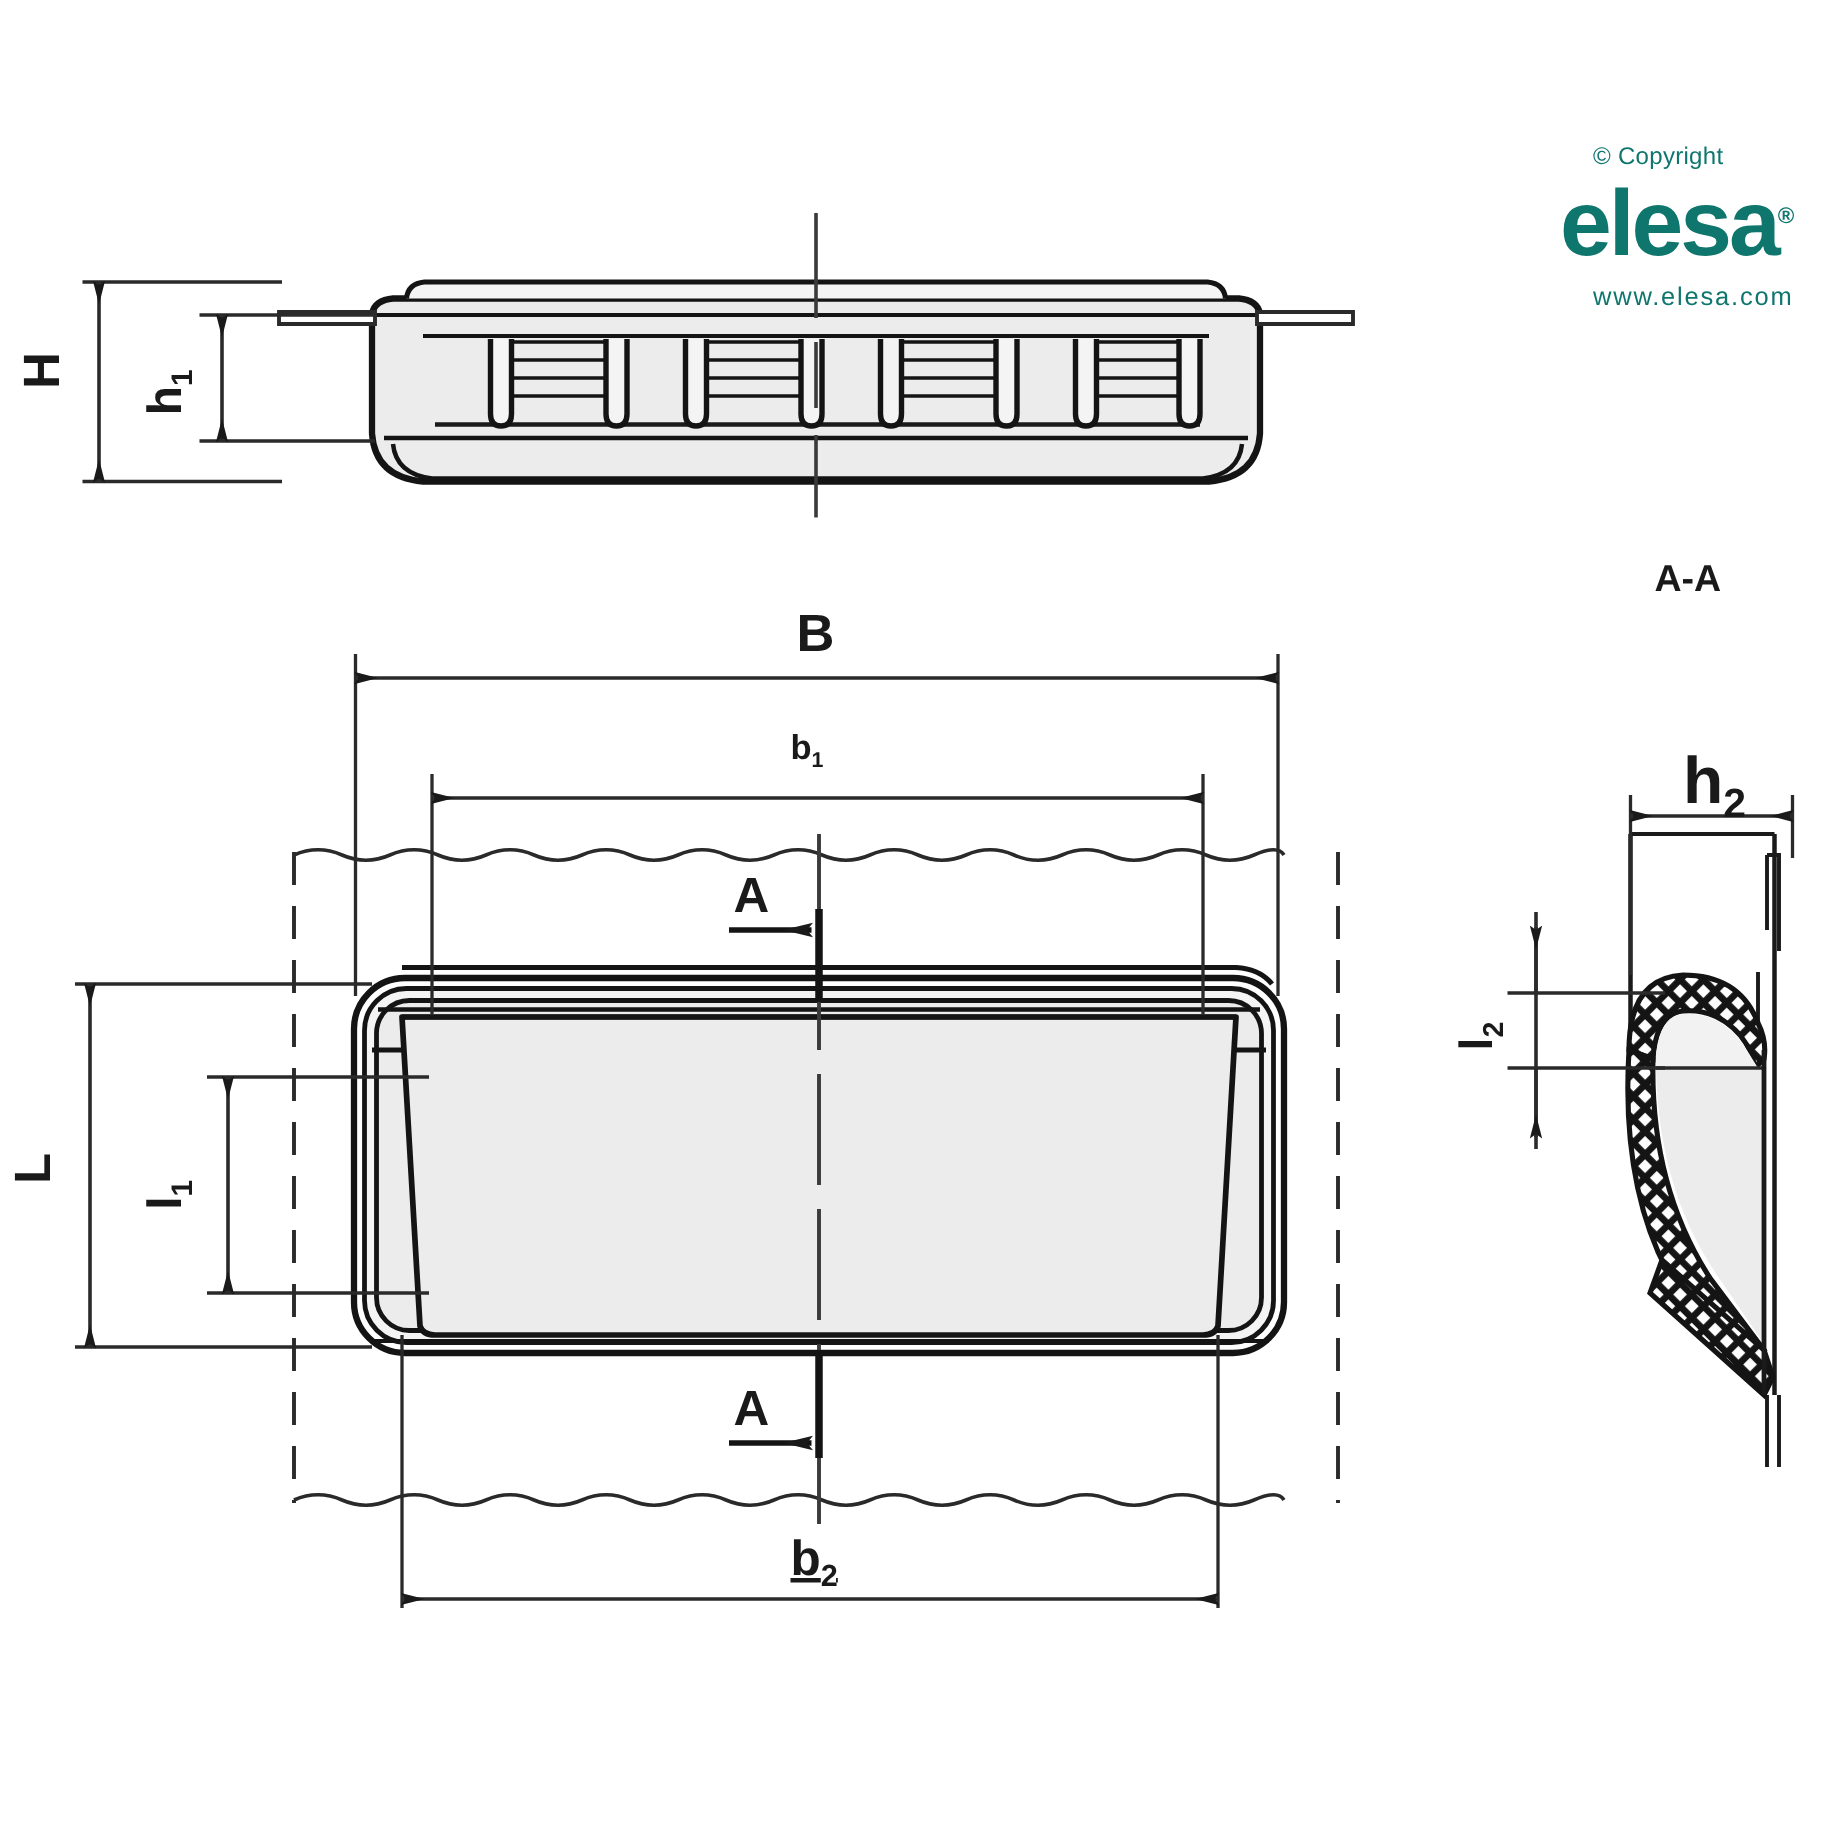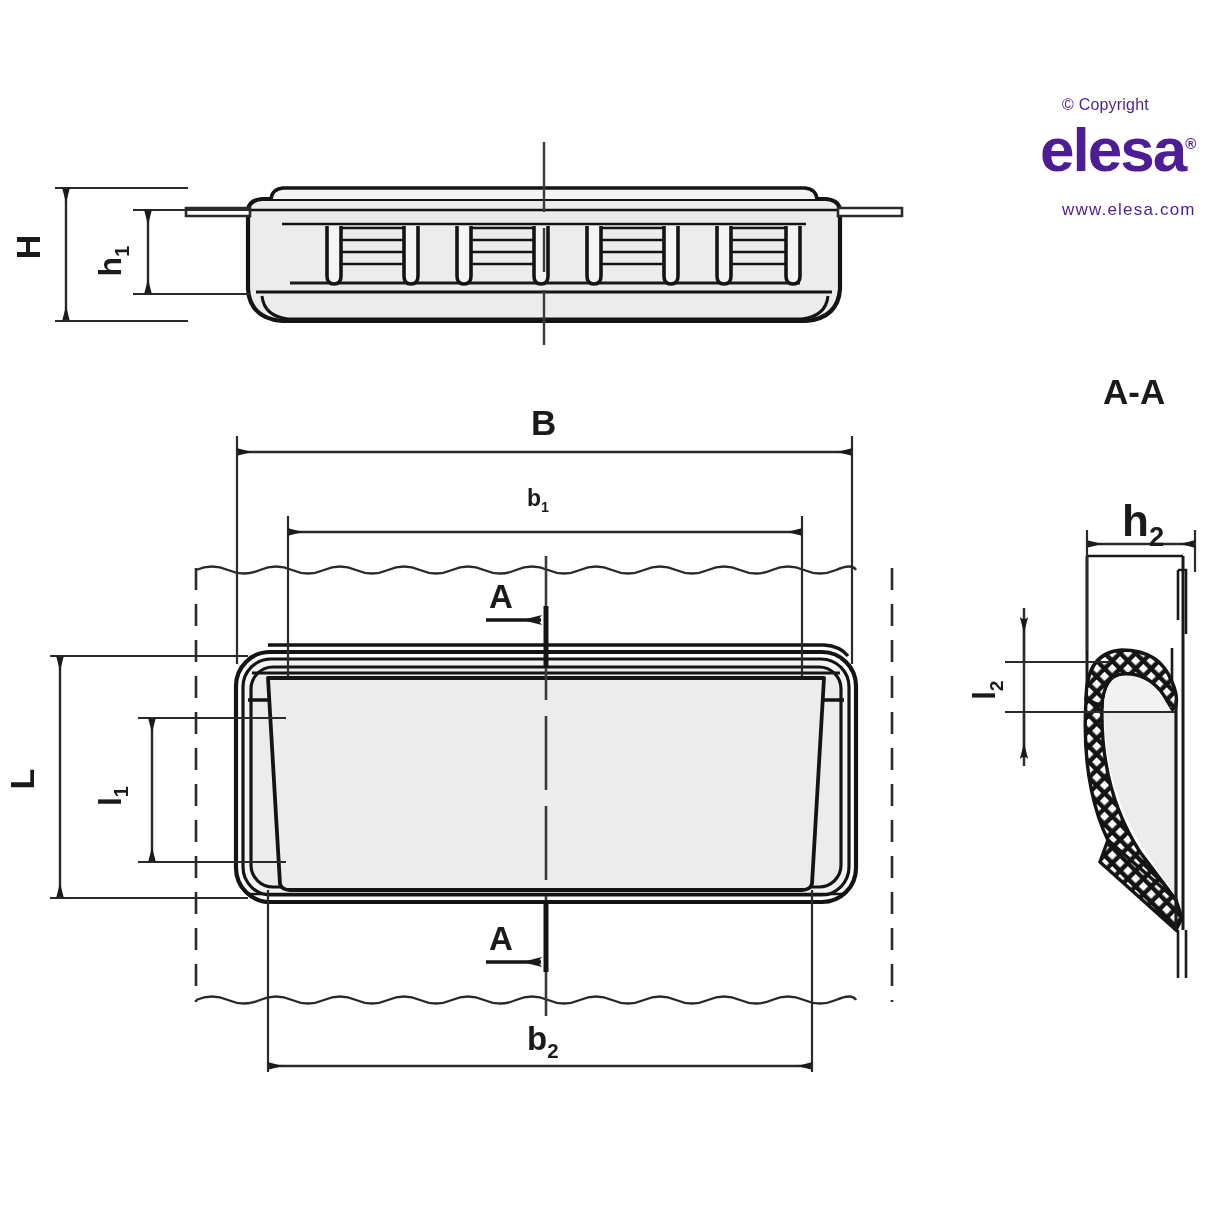--- a/index.html
+++ b/index.html
@@ -3,21 +3,21 @@
 <meta charset="utf-8">
 <style>
   html,body{margin:0;padding:0;background:#ffffff;}
   body{width:1214px;height:1214px;overflow:hidden;
        font-family:"Liberation Sans","DejaVu Sans",sans-serif;}
   #stage{position:relative;width:1214px;height:1214px;background:#ffffff;}
   #stage svg{position:absolute;left:0;top:0;}
   .lbl{position:absolute;color:#1a1a1a;font-weight:600;line-height:1;
        white-space:nowrap;user-select:none;}
   .lbl sub{font-size:0.62em;font-weight:600;}
-  .wm{position:absolute;user-select:none;color:#4c1d95;}
+  .wm{position:absolute;user-select:none;color:#0f766e;}
   .wm-cr{font-size:16px;letter-spacing:.2px;}
   .wm-name{font-size:62px;font-weight:bold;letter-spacing:-2px;line-height:.9;}
   .wm-url{font-size:17px;letter-spacing:1.2px;}
   .wm-reg{font-size:15px;vertical-align:super;}
 </style>
 </head>
 <body>
 
 <div id="stage">
 
@@ -247,55 +247,55 @@
   </div>
 
   <div class="lbl" style="left:531px;top:405px;font-size:35px;">
     <span>B</span>
   </div>
 
   <div class="lbl" style="left:527px;top:487px;font-size:23px;">
     <span>b</span><sub>1</sub>
   </div>
 
-  <div class="lbl" style="left:527px;top:1022px;font-size:33px;">
+  <div class="lbl" style="left:527px;top:1022px;font-size:33px;text-decoration:underline;">
     <span>b</span><sub>2</sub>
   </div>
 
   <div class="lbl" style="left:12px;top:762px;font-size:34px;transform:rotate(-90deg);transform-origin:center;">
     <span>L</span>
   </div>
 
   <div class="lbl" style="left:103px;top:777px;font-size:32px;transform:rotate(-90deg);transform-origin:center;">
     <span>l</span><sub>1</sub>
   </div>
 
   <div class="lbl" style="left:1122px;top:499px;font-size:44px;">
     <span>h</span><sub>2</sub>
   </div>
 
   <div class="lbl" style="left:978px;top:672px;font-size:31px;transform:rotate(-90deg);transform-origin:center;">
     <span>l</span><sub>2</sub>
   </div>
 
-  <div class="lbl" style="left:1103px;top:374px;font-size:35px;">
+  <div class="lbl" style="left:1103px;top:374px;font-size:25px;">
     <span>A-A</span>
   </div>
 
   <div class="lbl" style="left:489px;top:580px;font-size:33px;">
     <span>A</span>
   </div>
 
   <div class="lbl" style="left:489px;top:922px;font-size:33px;">
     <span>A</span>
   </div>
 
   <div class="wm wm-cr" style="left:1062px;top:96px;">
     <span>© Copyright</span>
   </div>
   <div class="wm wm-name" style="left:1040px;top:122px;text-align:right;">
     <span>elesa</span><span class="wm-reg">®</span>
   </div>
-  <div class="wm wm-url" style="left:1062px;top:188px;margin-top:12px;">
+  <div class="wm wm-url" style="left:1062px;top:188px;">
     <span>www.elesa.com</span>
   </div>
 
 </div>
 
 </body></html>

